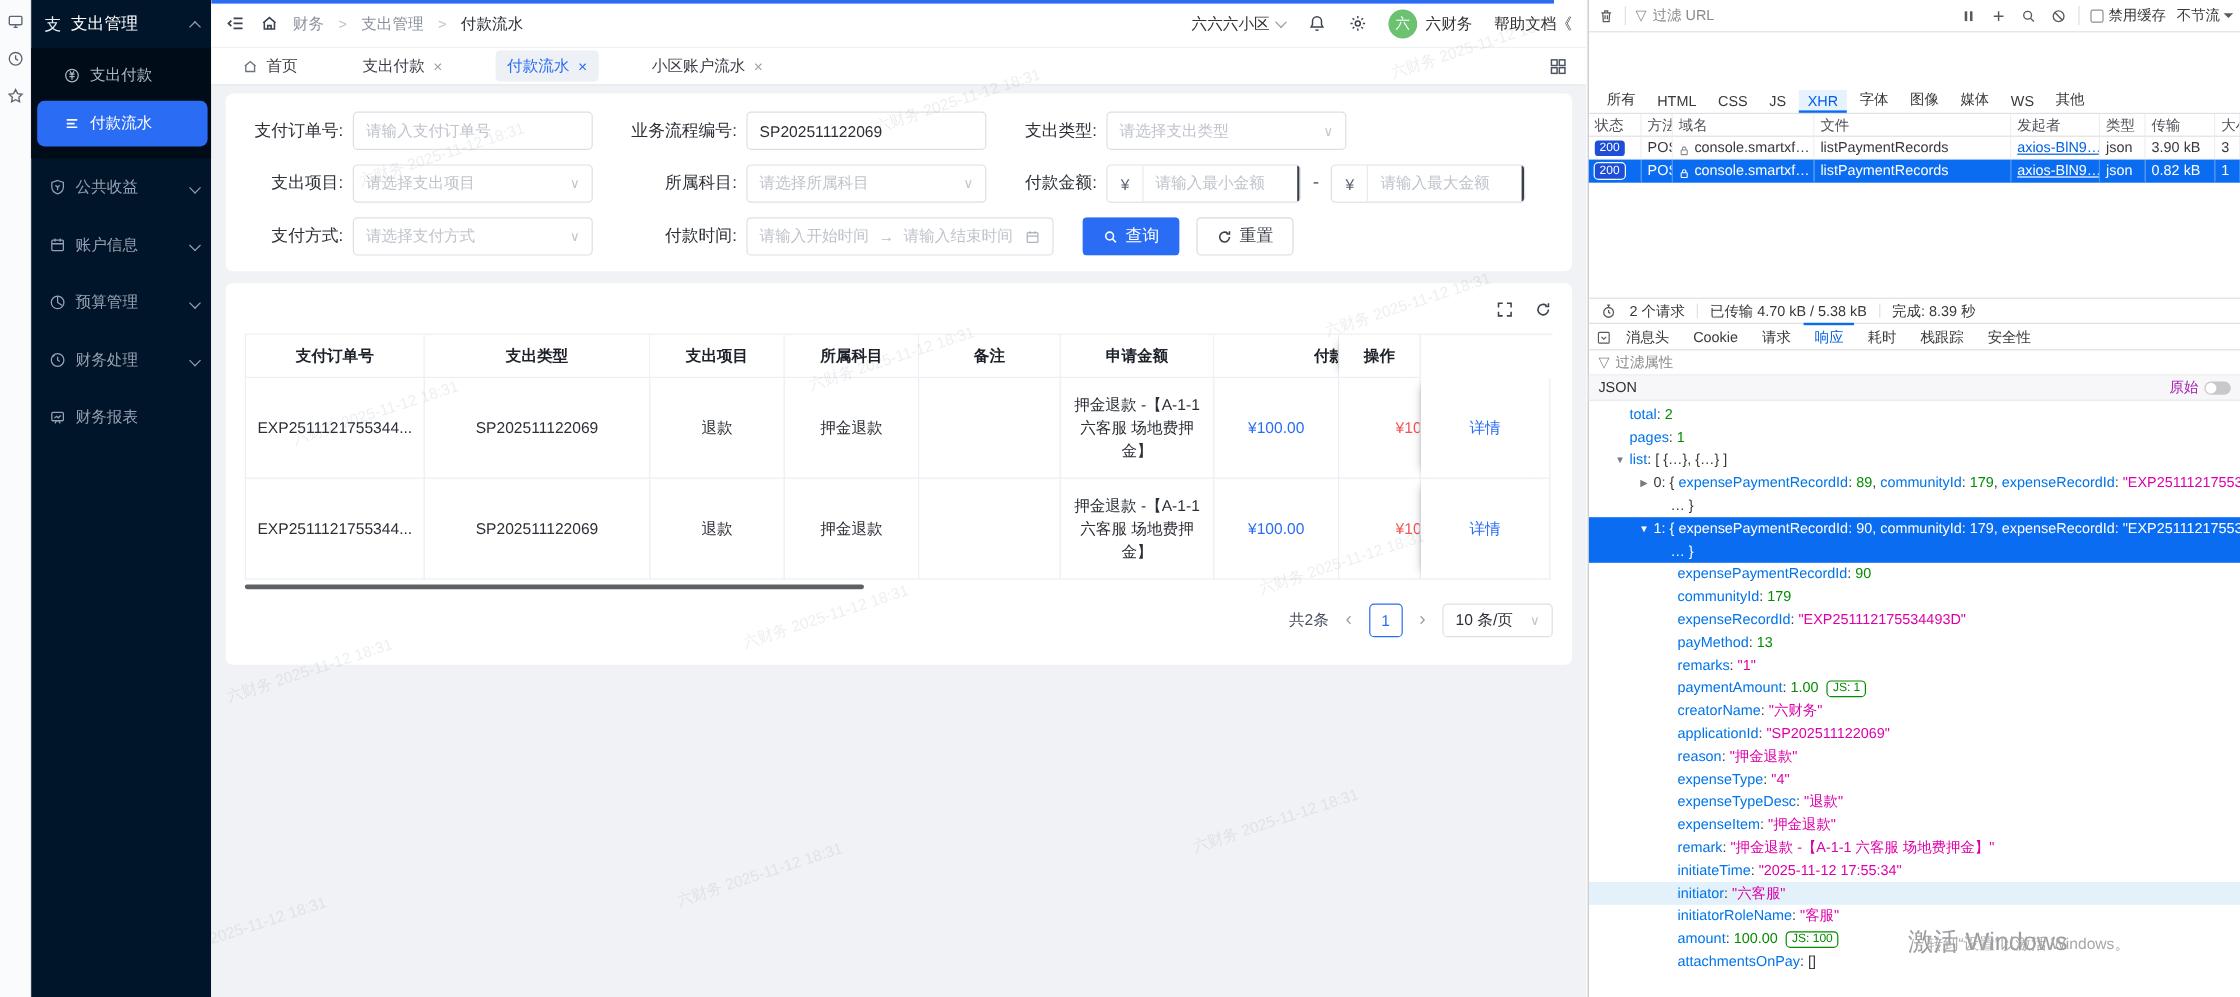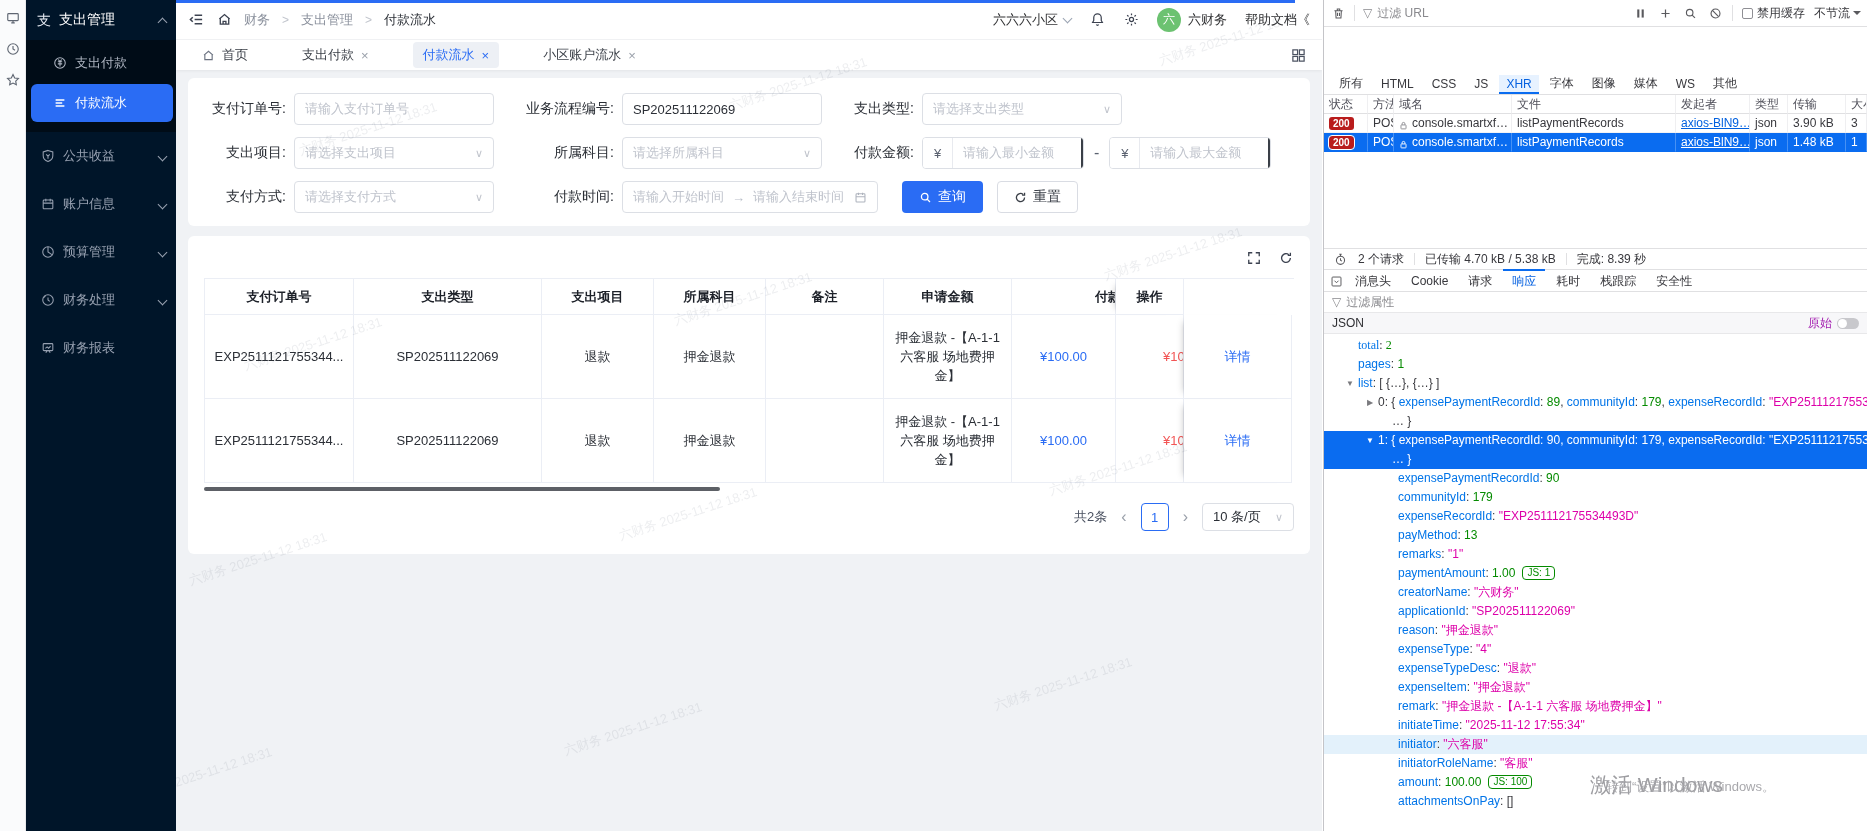--- a/index.html
+++ b/index.html
@@ -99,21 +99,21 @@
   .cb { width:11px; height:11px; border:1px solid #8f8f94; border-radius:2px; background:#fff; }
   .throttle { display:flex; align-items:center; gap:3px; cursor:pointer; }
   .dcaret { width:0; height:0; border-left:4px solid transparent; border-right:4px solid transparent; border-top:4px solid #5a5a5e; }
   .typetabs { height:20px; border-bottom:1px solid #e0e0e2; display:flex; align-items:stretch; padding:0 8px; gap:4px;margin-top:48px; }
   .ttab { padding:1px 7px; display:flex; align-items:center; color:#38383d; cursor:pointer; border-bottom:2px solid transparent; }
   .ttab.active { color:#0561e0; background:#e7f2ff; border-bottom-color:#0a6cf0; }
   .netgrid { display:grid; grid-template-columns:44px 26px 118px 164px 74px 38px 58px 1fr; }
   .nh, .nc { border-right:1px solid #efeff1; padding:0 5px; display:flex; align-items:center; height:19px; overflow:hidden; white-space:nowrap; }
   .nh { color:#50505a; border-bottom:1px solid #e0e0e2; }
   .nc { border-bottom:1px solid #f3f3f5; }
-  .badge200 { background:#b91c1c; color:#fff; font-size:10px; font-weight:bold; border-radius:3px; padding:1px 4px; line-height:11px; }
+  .badge200 { background:#1d4ed8; color:#fff; font-size:10px; font-weight:normal; border-radius:3px; padding:1px 4px; line-height:11px; }
   .netrow.sel .nc { background:#0a6cf0; color:#fff; border-right-color:rgba(255,255,255,.25); border-bottom-color:#0a6cf0; }
   .netrow.sel .badge200 { outline:1px solid #fff; }
   .nc .lock { width:9px; height:9px; margin-right:4px; flex:none; color:#8a8a8e; }
   .netrow.sel .lock { color:#fff; }
   .nc.init { color:#0060df; text-decoration:underline; cursor:pointer; }
   .netrow.sel .nc.init { color:#fff; }
   .dt-summary { position:absolute; left:0; top:248px; width:100%; height:22px; border-top:1px solid #e0e0e2; border-bottom:1px solid #e0e0e2; display:flex; align-items:center; gap:10px; padding:0 8px; color:#38383d; }
   .dt-summary .vsep { height:12px; }
   .dettabs { position:absolute; left:0; top:271px; width:100%; height:21px; border-bottom:1px solid #e0e0e2; display:flex; align-items:center; gap:2px; padding:0 4px; }
   .dtab { padding:2px 9px; color:#38383d; cursor:pointer; position:relative; }
@@ -571,21 +571,21 @@
         <div class="nc">
           <span class="lock"><svg viewBox="0 0 16 16" fill="none" stroke="currentColor" stroke-width="1.6">
               <rect x="3.5" y="7" width="9" height="7" rx="1"></rect>
               <path d="M5.5 7V5a2.5 2.5 0 0 1 5 0v2"></path>
             </svg></span>
           <span>console.smartxf…</span>
         </div>
         <div class="nc">listPaymentRecords</div>
         <div class="nc init">axios-BlN9…</div>
         <div class="nc">json</div>
-        <div class="nc">1.48 kB</div>
+        <div class="nc">0.82 kB</div>
         <div class="nc">1</div>
       </div>
     </div>
 
   <div class="dt-summary">
     <span class="dt-ic">
       <svg viewBox="0 0 16 16" fill="none" stroke="currentColor" stroke-width="1.3">
           <circle cx="8" cy="9" r="5"></circle>
           <path d="M8 6.5V9l1.8 1M6.5 1.5h3M8 1.5V4"></path>
         </svg>
@@ -620,21 +620,21 @@
 
   <div class="jsonband">
     <span>JSON</span>
     <span class="raw">
       <span>原始</span>
       <span class="togg"></span>
     </span>
   </div>
 
   <div id="tree">
-      <div class="trow" style="padding-left: 34px; font-family: Liberation Serif, serif;"><span class="k">total</span><span class="p">: </span><span class="n">2</span></div>
+      <div class="trow" style="padding-left: 34px;"><span class="k">total</span><span class="p">: </span><span class="n">2</span></div>
       <div class="trow" style="padding-left: 34px;"><span class="k">pages</span><span class="p">: </span><span class="n">1</span></div>
       <div class="trow" style="padding-left: 34px;"><span class="tw" style="left: 20px;">▼</span><span class="k">list</span><span class="p">: </span><span class="p">[ {…}, {…} ]</span></div>
       <div class="trow" style="padding-left: 54px;"><span class="tw" style="left: 40px;">▶</span><span class="p">0: { </span><span class="k">expensePaymentRecordId</span><span class="p">: </span><span class="n">89</span><span class="p">, </span><span class="k">communityId</span><span class="p">: </span><span class="n">179</span><span class="p">, </span><span class="k">expenseRecordId</span><span class="p">: </span><span class="s">"EXP251112175534493D"</span></div>
       <div class="trow" style="padding-left: 68px;"><span class="p">… }</span></div>
       <div class="trow sel" style="padding-left: 54px;"><span class="tw" style="left: 40px;">▼</span><span class="p">1: { </span><span class="k">expensePaymentRecordId</span><span class="p">: </span><span class="n">90</span><span class="p">, </span><span class="k">communityId</span><span class="p">: </span><span class="n">179</span><span class="p">, </span><span class="k">expenseRecordId</span><span class="p">: </span><span class="s">"EXP251112175534493D"</span></div>
       <div class="trow sel" style="padding-left: 68px;"><span class="p">… }</span></div>
       <div class="trow" style="padding-left: 74px;"><span class="k">expensePaymentRecordId</span><span class="p">: </span><span class="n">90</span></div>
       <div class="trow" style="padding-left: 74px;"><span class="k">communityId</span><span class="p">: </span><span class="n">179</span></div>
       <div class="trow" style="padding-left: 74px;"><span class="k">expenseRecordId</span><span class="p">: </span><span class="s">"EXP251112175534493D"</span></div>
       <div class="trow" style="padding-left: 74px;"><span class="k">payMethod</span><span class="p">: </span><span class="n">13</span></div>

